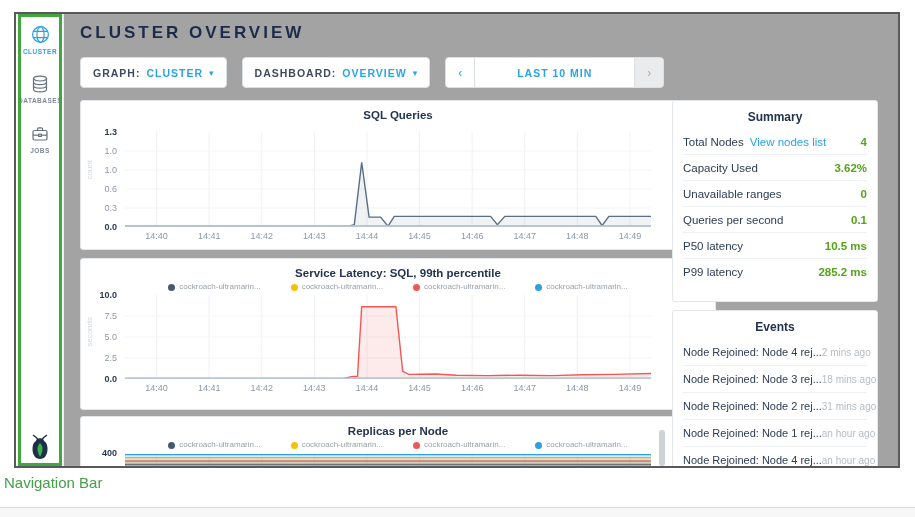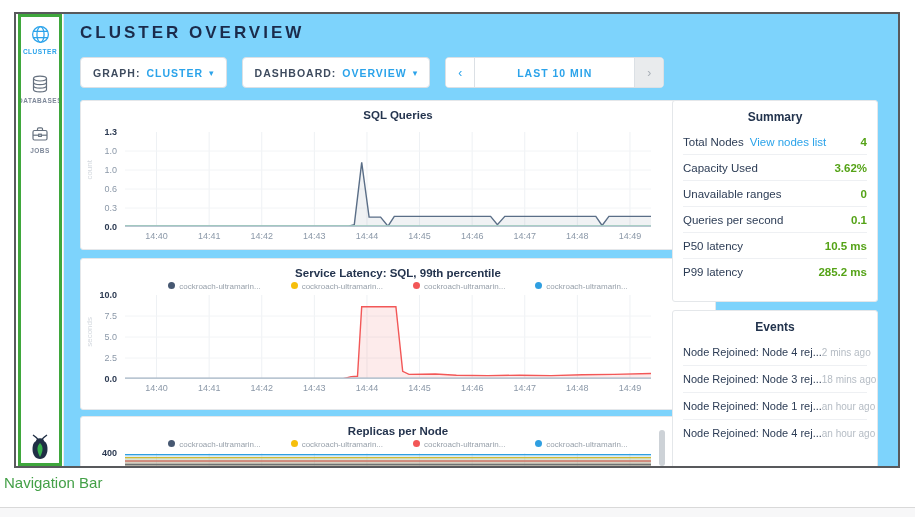--- a/index.html
+++ b/index.html
@@ -14,21 +14,21 @@
   .sidebar { position:absolute; left:0; top:0; bottom:0; width:48px; background:#fff;
              border-right:1px solid #ececec; }
   .nav-item { width:48px; padding-top:10px; height:50px; display:flex; flex-direction:column;
               align-items:center; cursor:pointer; }
   .nav-label { margin-top:3px; font-size:6.5px; font-weight:bold; letter-spacing:.5px; color:#7e8899; }
   .nav-item.active .nav-label { color:#2ba3ea; }
   .nav-icon { display:block; }
   .logo { position:absolute; bottom:6px; left:0; width:48px; display:flex; justify-content:center; }
 
   
-  .content { position:absolute; left:48px; top:0; right:0; bottom:0; background:#7dd3fc; }
+  .content { position:absolute; left:48px; top:0; right:0; bottom:0; background:#a3a3a3; }
   .page-title { position:absolute; left:16px; top:9px; font-size:17px; font-weight:bold;
                 letter-spacing:3px; color:#1b2b4b; }
 
   .toolbar { position:absolute; left:16px; top:43px; display:flex; gap:15px; }
   .dropdown { height:31px; padding:0 12px; border:1px solid #dbe0e5; border-radius:4px;
               background:#fff; display:flex; align-items:center; gap:6px; cursor:pointer; }
   .dd-label { font-size:10.5px; font-weight:bold; letter-spacing:1px; color:#3e4b5e; }
   .dd-value { font-size:10.5px; font-weight:bold; letter-spacing:1px; color:#2ba3ea; }
   .caret { font-size:9px; color:#2ba3ea; margin-top:1px; }
   .time-widget { height:31px; border:1px solid #dbe0e5; border-radius:4px; display:flex;
@@ -41,21 +41,21 @@
   .time-next { border-left:1px solid #dbe0e5; background:#e9ebed; color:#a7aeb6; }
 
   
   .chart-panel { position:absolute; left:16px; width:636px; background:#fff;
                  border:1px solid #e4e7ea; border-radius:3px; }
   .chart-title { text-align:center; padding-top:8px; font-size:11.5px; font-weight:bold; color:#24344e; }
   .info-icon { position:absolute; top:7px; right:9px; width:12px; height:12px; border:1px solid #c6cdd4;
                border-radius:50%; color:#c6cdd4; font-size:8px; line-height:11px; text-align:center;
                font-style:italic; cursor:pointer; }
   .legend { display:flex; justify-content:center; gap:30px; margin-top:3px; }
-  .legend-item { font-size:8px; color:#98a1ab; display:flex; align-items:flex-start; gap:4px; }
+  .legend-item { font-size:8px; color:#98a1ab; display:flex; align-items:flex-end; gap:4px; }
   .legend-item .dot { width:7px; height:7px; border-radius:50%; display:inline-block; }
   .ytick { position:absolute; left:2px; text-align:right; font-size:9px; color:#8b98a8; }
   .ytick.strong { color:#2c3a52; font-weight:bold; }
   .xtick { position:absolute; width:44px; text-align:center; font-size:9px; color:#8b98a8; }
   .ylab { position:absolute; left:4px; font-size:8px; color:#d3d8de; writing-mode:vertical-rl;
           transform:rotate(180deg); }
   svg.plot { position:absolute; }
 
   
   .panel { position:absolute; left:608px; width:206px; background:#fff;
@@ -327,20 +327,24 @@
         <div id="event-rows">
             <div class="evt-row">
               <span class="evt-text">Node Rejoined: Node 4 rej...</span>
               <span class="evt-time">2 mins ago</span>
             </div>
             <div class="evt-row">
               <span class="evt-text">Node Rejoined: Node 3 rej...</span>
               <span class="evt-time">18 mins ago</span>
             </div>
             <div class="evt-row">
+              <span class="evt-text">Node Rejoined: Node 2 rej...</span>
+              <span class="evt-time">31 mins ago</span>
+            </div>
+            <div class="evt-row">
               <span class="evt-text">Node Rejoined: Node 1 rej...</span>
               <span class="evt-time">an hour ago</span>
             </div>
             <div class="evt-row">
               <span class="evt-text">Node Rejoined: Node 4 rej...</span>
               <span class="evt-time">an hour ago</span>
             </div>
           </div>
       </div>
 

